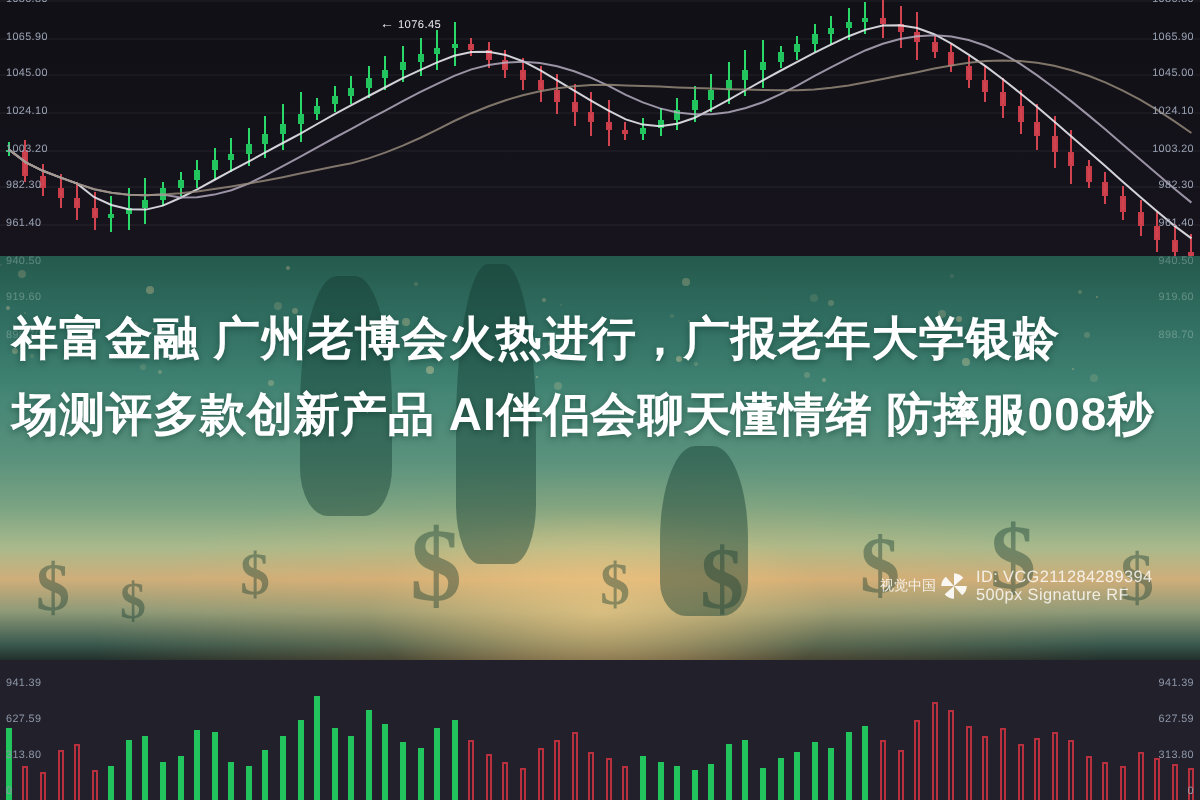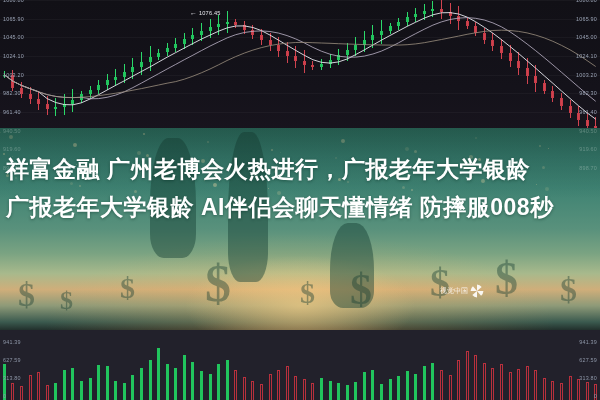--- a/index.html
+++ b/index.html
@@ -545,36 +545,40 @@
       <div class="axis-lbl vol l" style="top: 27.0002px;">627.59</div>
       <div class="axis-lbl vol r" style="top: 27.0002px;">627.59</div>
       <div class="axis-lbl vol l" style="top: 44.9998px;">313.80</div>
       <div class="axis-lbl vol r" style="top: 44.9998px;">313.80</div>
       <div class="axis-lbl vol l" style="top: 63px;">0</div>
       <div class="axis-lbl vol r" style="top: 63px;">0</div>
     </div>
 
   <div id="headline">
     <div class="hl-line">祥富金融 广州老博会火热进行，广报老年大学银龄</div>
-    <div class="hl-line">广报老年大学银龄 AI伴侣会聊天懂情绪 防摔服008秒</div>
+    <div class="hl-line">场测评多款创新产品 AI伴侣会聊天懂情绪 防摔服008秒</div>
   </div>
 
   <div id="watermark">
     <div id="wm-logo">
       <span id="wm-cn">视觉中国</span>
       <span id="wm-mark">
         <svg width="14" height="14" viewBox="0 0 24 24">
           <g fill="rgba(255,255,255,.9)">
             <path d="M12 12 L12 1 A11 11 0 0 1 20 5 Z"></path>
             <path d="M12 12 L23 12 A11 11 0 0 1 19 20 Z"></path>
             <path d="M12 12 L12 23 A11 11 0 0 1 4 19 Z"></path>
             <path d="M12 12 L1 12 A11 11 0 0 1 5 4 Z"></path>
           </g>
         </svg>
       </span>
+    </div>
+    <div id="wm-text">
+      <div>ID: VCG211284289394</div>
+      <div>500px Signature RF</div>
     </div>
   </div>
 
 <div class="axis-lbl l" style="top: -3px;">1086.80</div>
     <div class="axis-lbl r" style="top: -3px;">1086.80</div>
     <div class="axis-lbl l" style="top: 15.6667px;">1065.90</div>
     <div class="axis-lbl r" style="top: 15.6667px;">1065.90</div>
     <div class="axis-lbl l" style="top: 34.3333px;">1045.00</div>
     <div class="axis-lbl r" style="top: 34.3333px;">1045.00</div>
     <div class="axis-lbl l" style="top: 53px;">1024.10</div>

